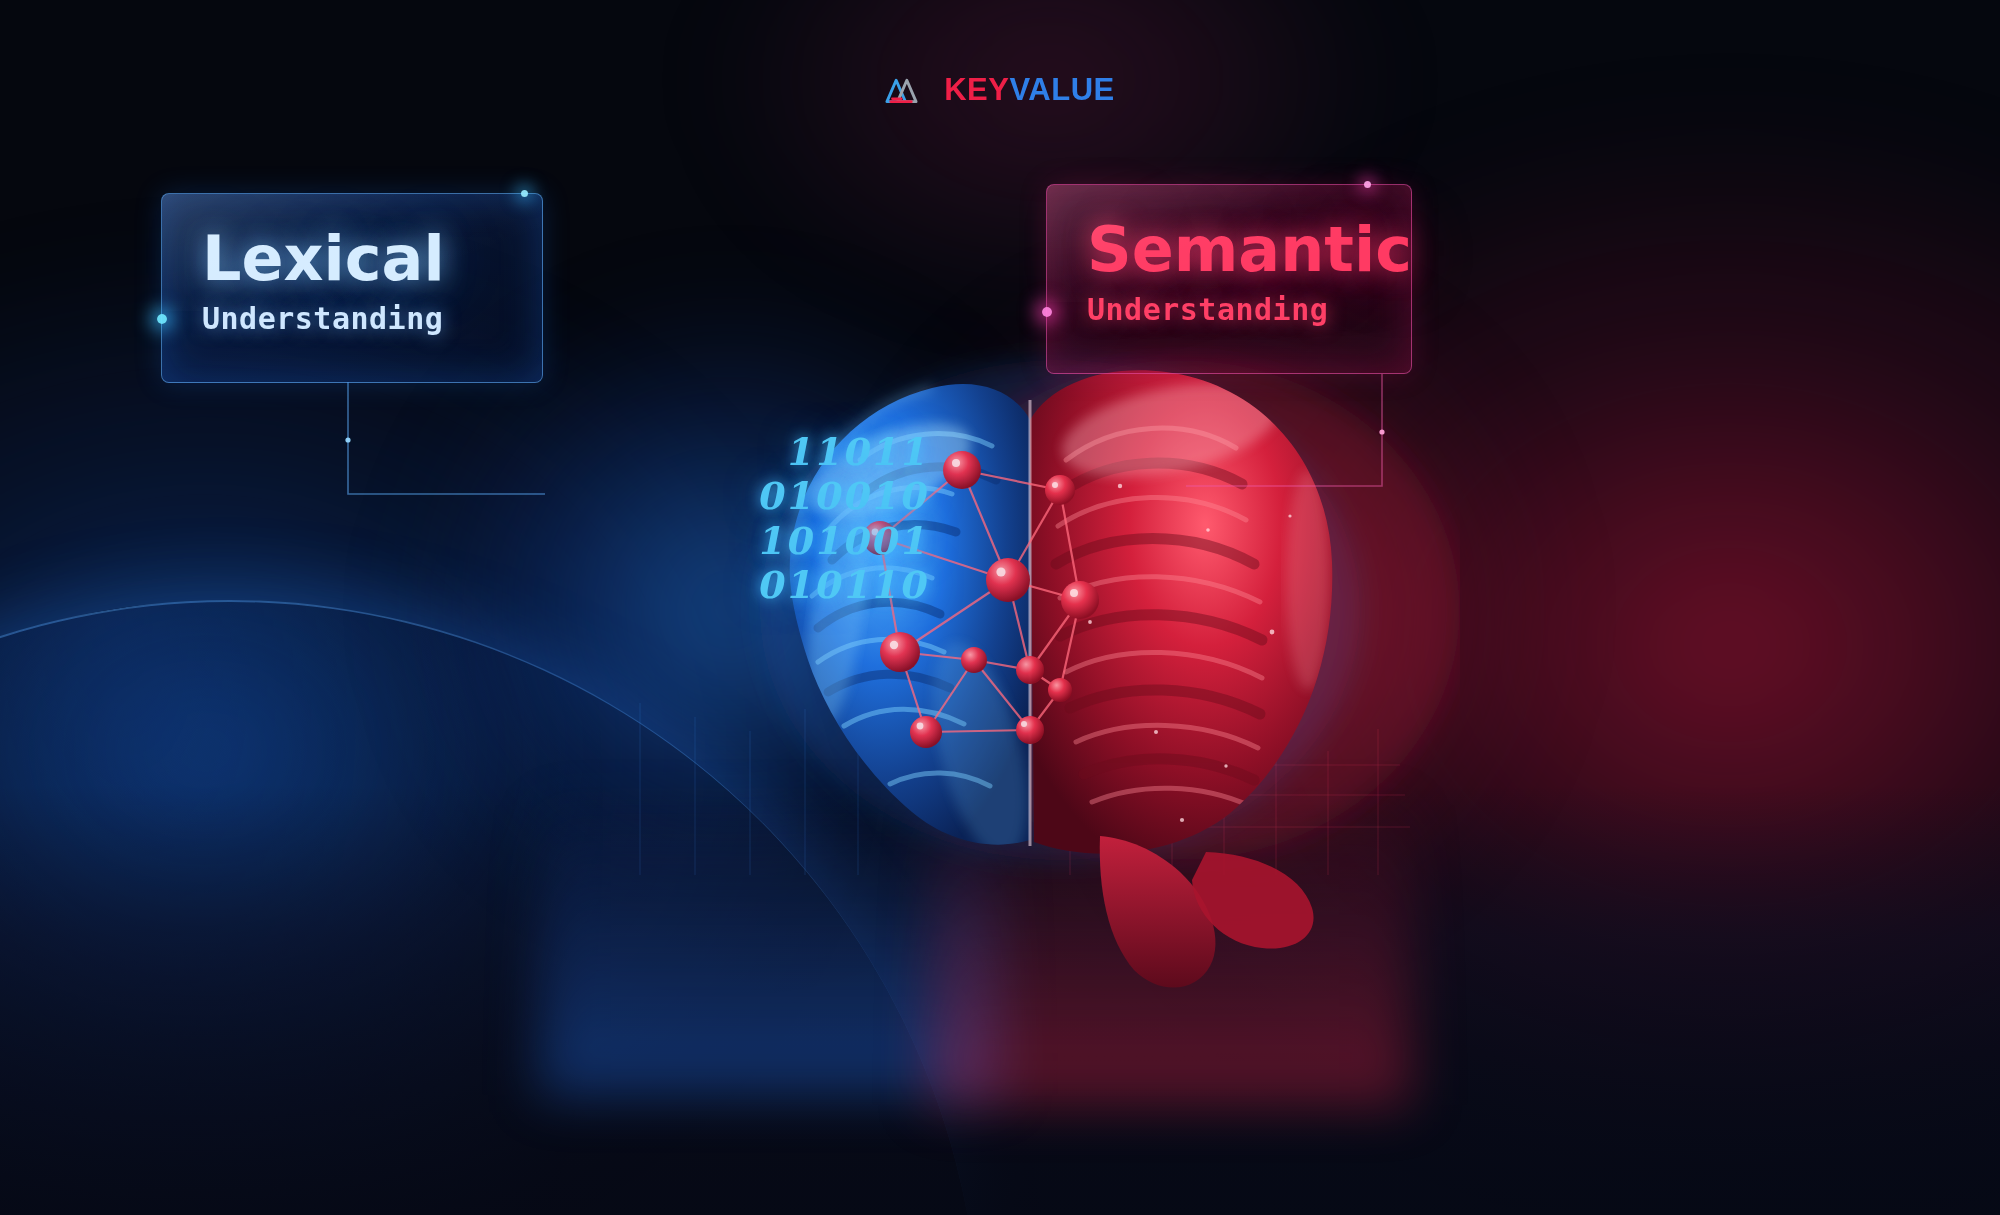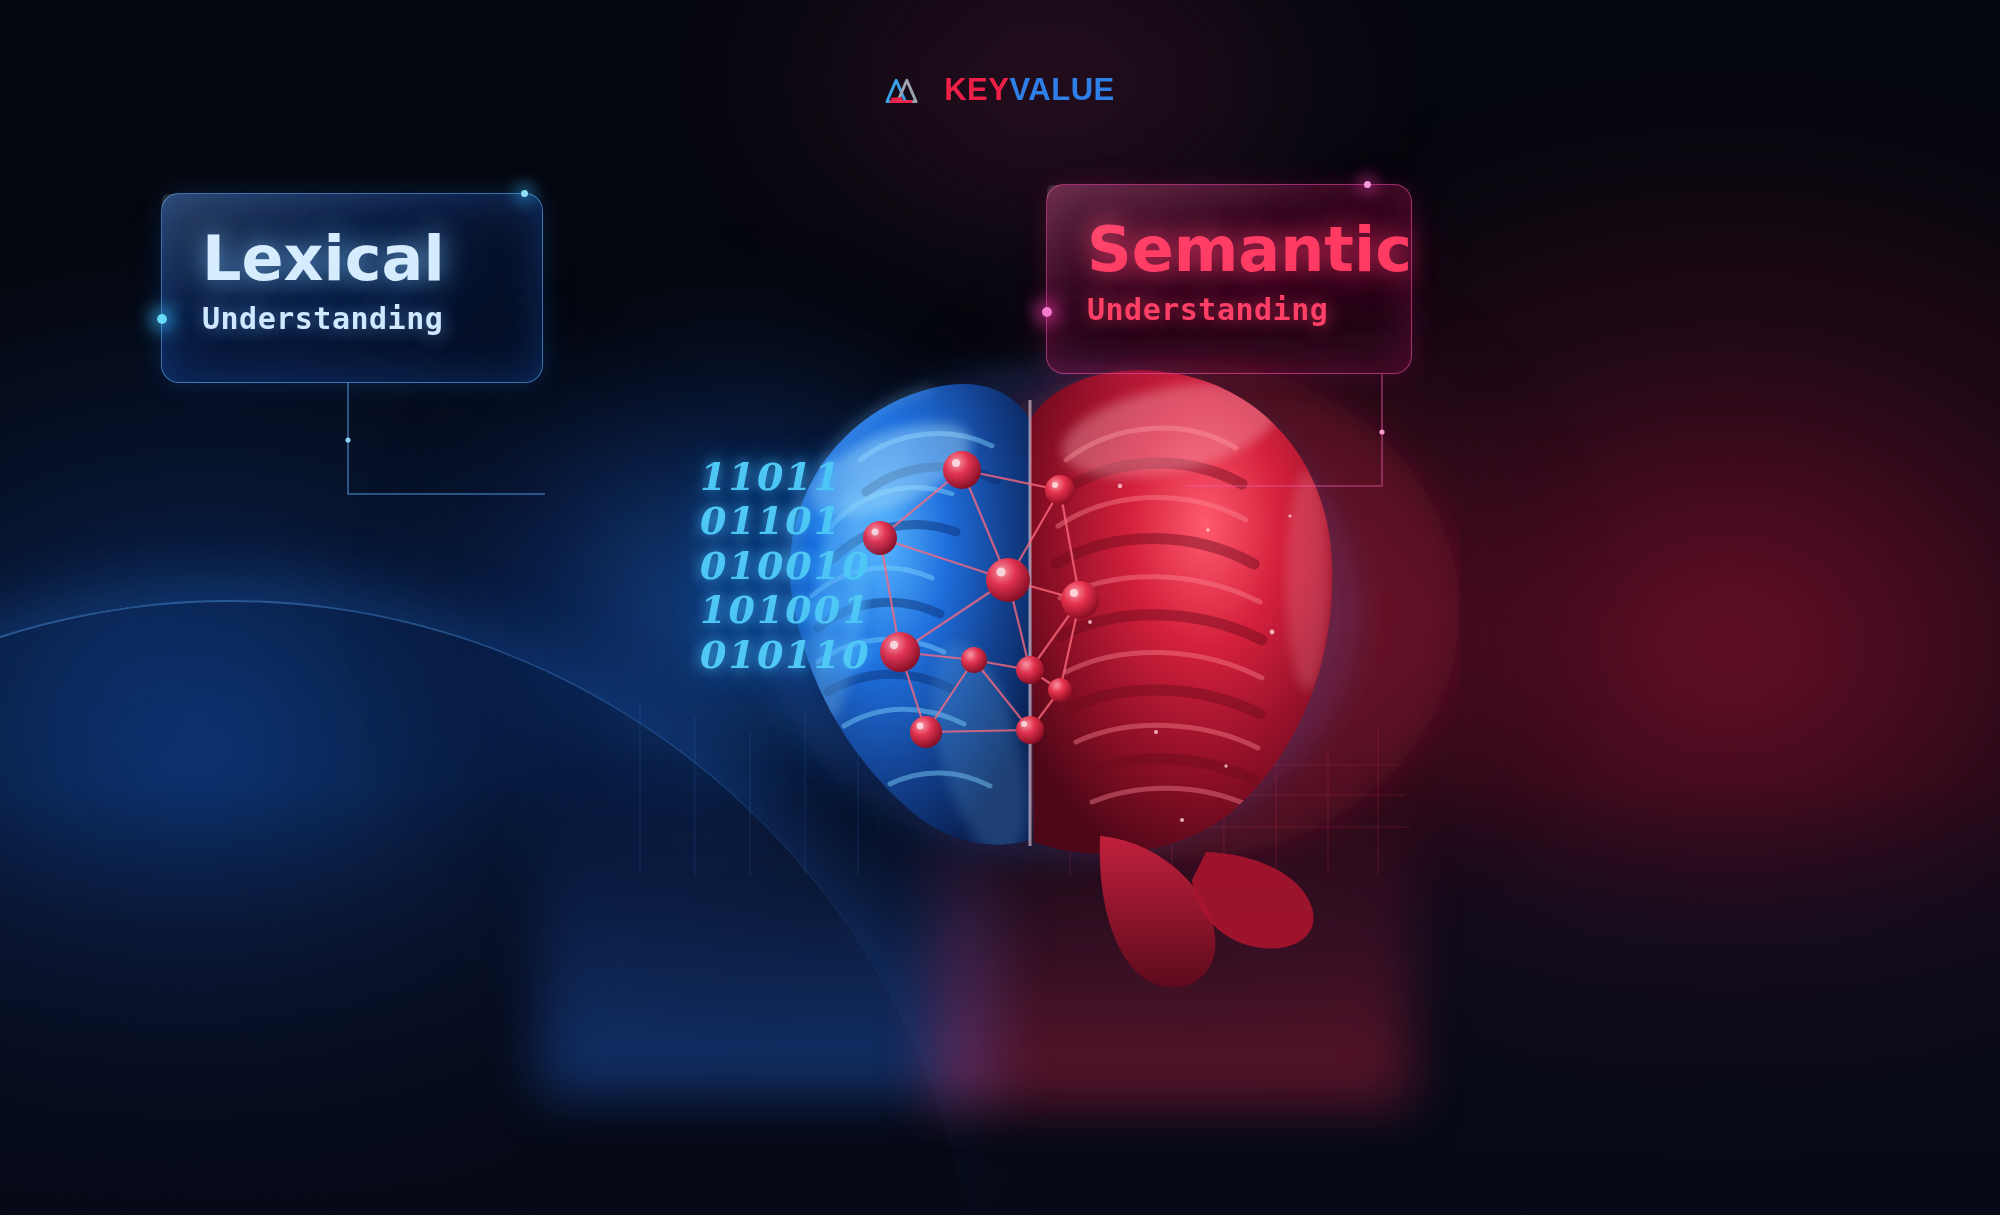--- a/index.html
+++ b/index.html
@@ -51,21 +51,21 @@
   
   .brand{position:absolute;left:0;top:74px;width:2000px;
          display:flex;align-items:center;justify-content:center;gap:26px;}
   .brand-mark{width:33px;height:30px;display:block;}
   .brand-text{font-size:31px;letter-spacing:.5px;font-weight:700;
               font-family:"Liberation Sans",sans-serif;line-height:1;}
   .brand-key{color:#ef1f47;}
   .brand-value{color:#2f7fe8;}
 
   
-  .panel{position:absolute;border-radius:18px;box-sizing:border-box;padding:34px 40px 30px;}
+  .panel{position:absolute;border-radius:8px;box-sizing:border-box;padding:34px 40px 30px;}
   .panel-left{left:161px;top:193px;width:382px;height:190px;
      border:1px solid rgba(96,176,255,.60);
      background:linear-gradient(150deg,rgba(30,92,190,.34) 0%,rgba(16,54,132,.30) 45%,rgba(10,34,92,.22) 100%);
      box-shadow:0 0 42px rgba(30,110,230,.30) inset,0 0 28px rgba(30,120,240,.20);}
   .panel-right{left:1046px;top:184px;width:366px;height:190px;
      border:1px solid rgba(240,80,170,.60);
      background:linear-gradient(150deg,rgba(150,20,80,.32) 0%,rgba(110,12,58,.28) 45%,rgba(70,8,40,.20) 100%);
      box-shadow:0 0 42px rgba(220,30,110,.26) inset,0 0 28px rgba(230,40,120,.18);}
   .panel-sheen{position:absolute;left:0;top:0;width:100%;height:62%;border-radius:6px 6px 0 0;
      background:linear-gradient(160deg,rgba(255,255,255,.13) 0%,rgba(255,255,255,.02) 42%,rgba(255,255,255,0) 70%);
@@ -83,24 +83,24 @@
 
   
   .connector{position:absolute;pointer-events:none;}
   .conn-left{left:340px;top:382px;width:210px;height:130px;}
   .conn-right{left:1180px;top:374px;width:210px;height:130px;}
 
   
   .brain{position:absolute;left:560px;top:280px;width:900px;height:720px;}
 
   
-  .binary{position:absolute;left:700px;top:455px;width:230px;
+  .binary{position:absolute;left:700px;top:430px;width:230px;
           font-family:"DejaVu Serif",serif;font-style:italic;
           font-size:38px;font-weight:700;line-height:1.17;
-          letter-spacing:2px;pointer-events:none;}
+          text-align:right;letter-spacing:2px;pointer-events:none;}
   .binary div{color:#4fc8f5;text-shadow:0 0 14px rgba(70,190,255,.85),0 0 34px rgba(40,140,255,.55);
               white-space:nowrap;}
 </style>
 </head>
 <body>
 
 <div id="stage">
 
   <div class="glow glow-top-center"></div>
   <div class="glow glow-blue-left"></div>
@@ -295,21 +295,20 @@
         <circle cx="334" cy="365" r="4.2"></circle>
           <circle cx="360" cy="446" r="3.4"></circle>
         <circle cx="495" cy="205" r="3"></circle>
           <circle cx="464" cy="444" r="3"></circle>
       </g>
     </g>
   </svg>
 
   <div class="binary">
     <div>11011</div>
-    <div>01101</div>
     <div>010010</div>
     <div>101001</div>
     <div>010110</div>
   </div>
 
   <svg class="connector conn-left" viewBox="0 0 210 130">
     <path d="M8 0 L8 112 L205 112" fill="none" stroke="rgba(96,176,255,.55)" stroke-width="1.6"></path>
     <circle cx="8" cy="58" r="2.6" fill="rgba(150,215,255,.95)"></circle>
   </svg>
   <svg class="connector conn-right" viewBox="0 0 210 130">

